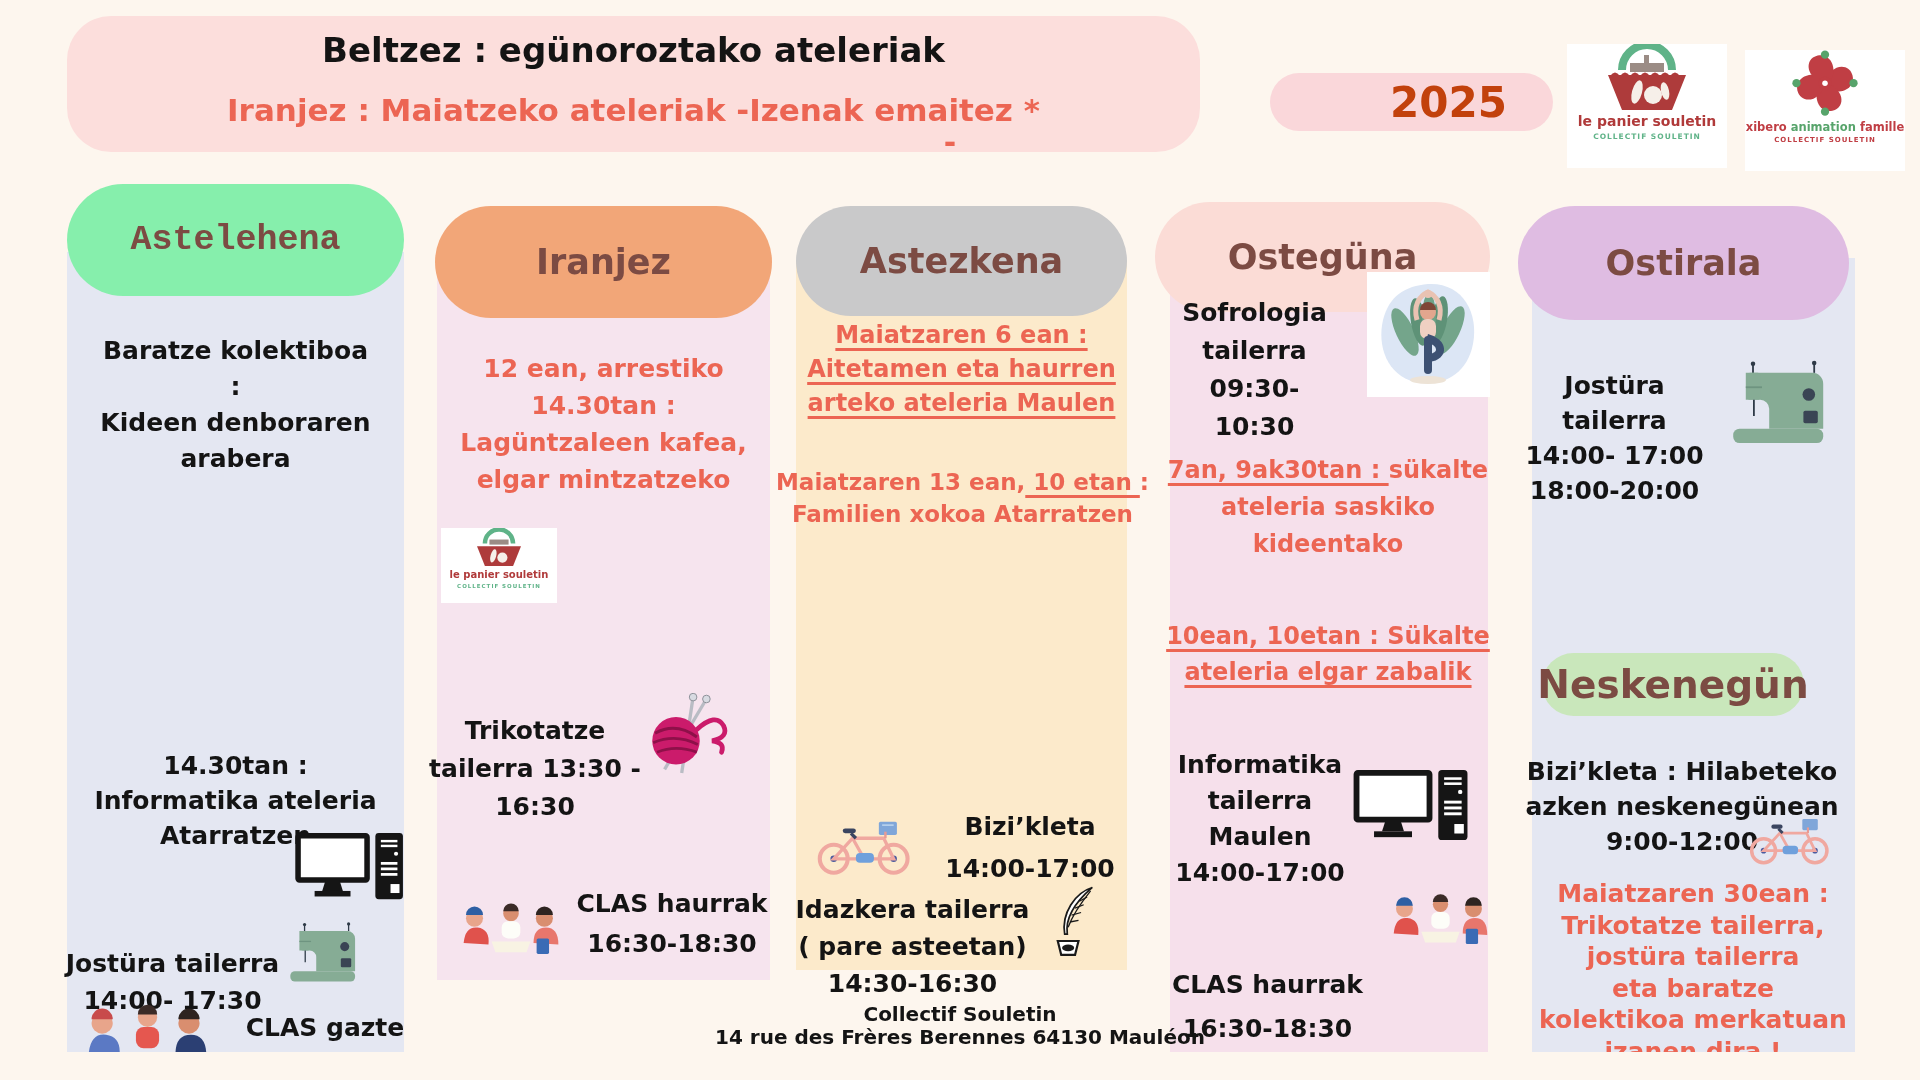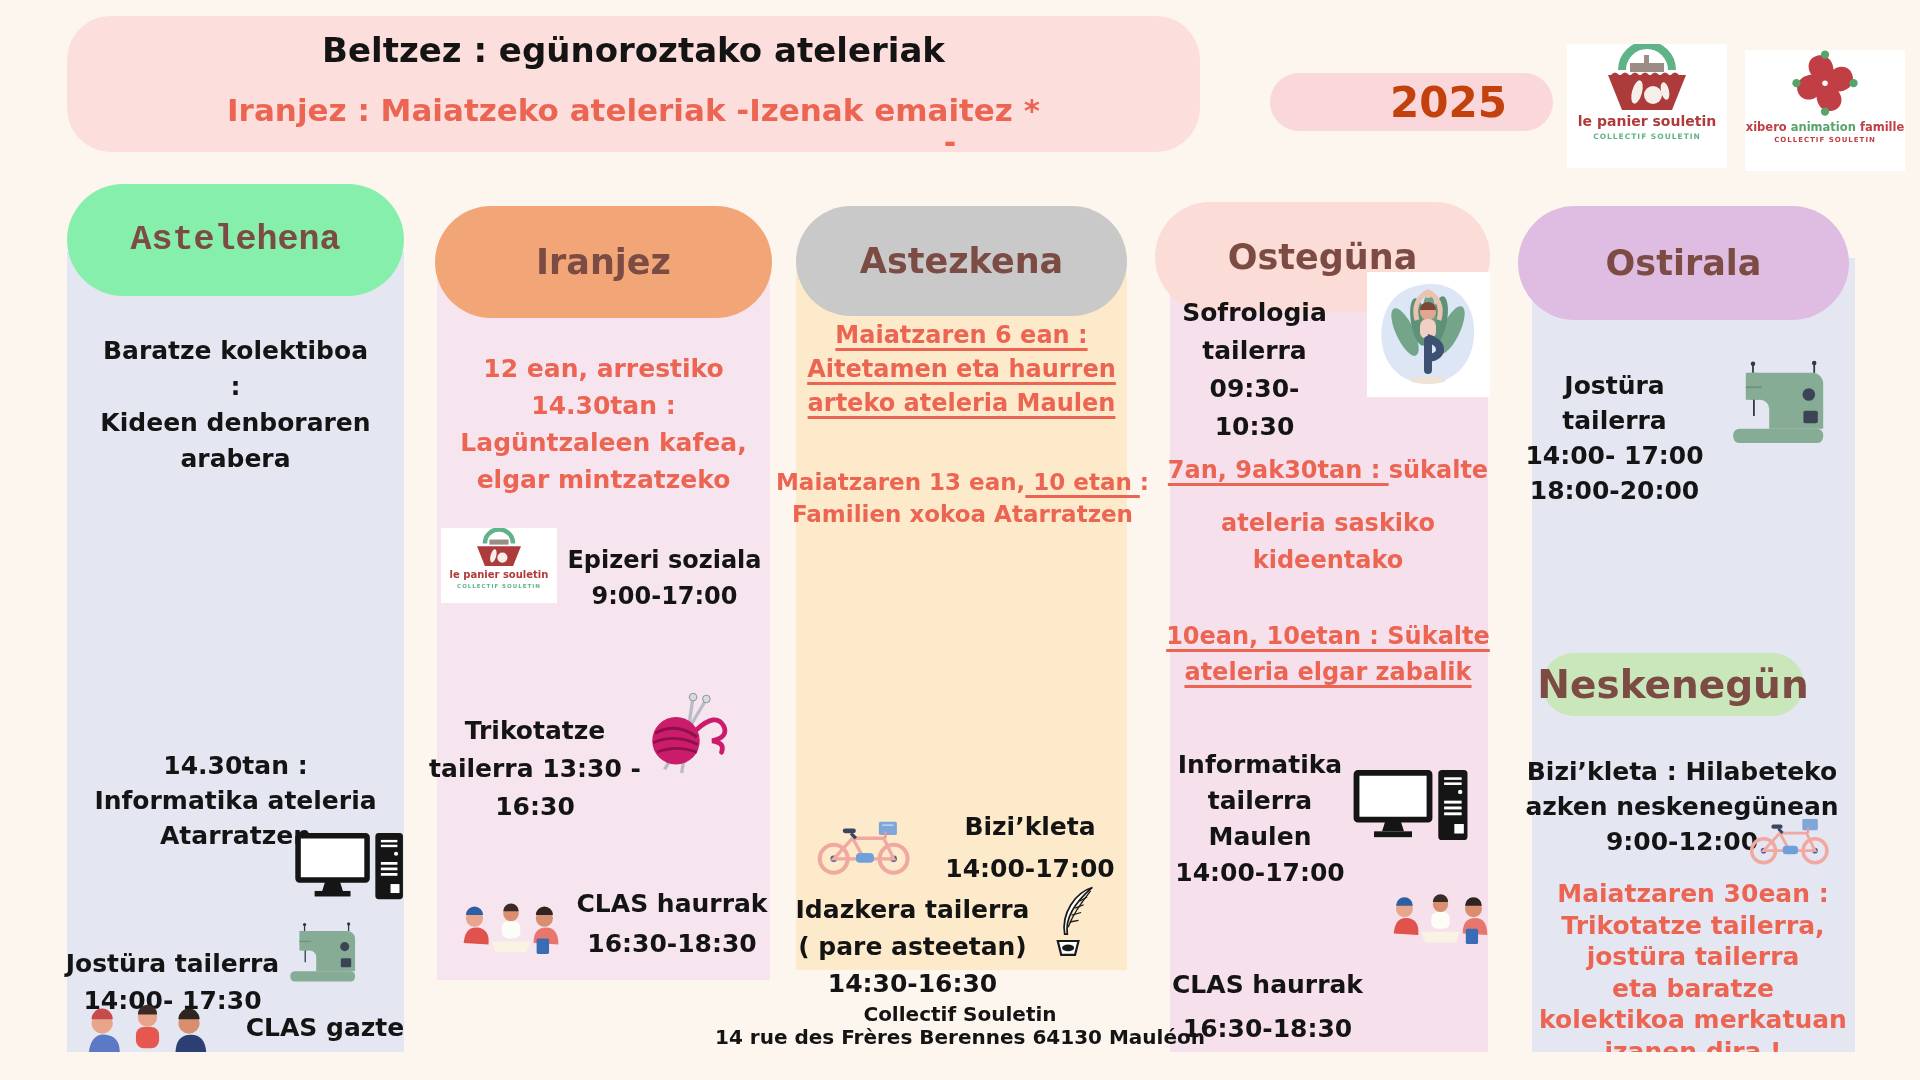--- a/index.html
+++ b/index.html
@@ -159,22 +159,20 @@
     <svg width="62" height="40" viewBox="0 0 110 68">
       <path d="M30 26 A 25 25 0 0 1 80 26" stroke="#5FB388" stroke-width="8" fill="none"></path>
       <rect x="38" y="19" width="34" height="9" fill="#9b8c85"></rect>
       <path d="M16 31 L94 31 L80 66 L30 66 Z" fill="#AE3B3B"></path>
       <ellipse cx="45" cy="48" rx="5" ry="12" fill="#F6EFE9" transform="rotate(15 45 48)"></ellipse>
       <circle cx="61" cy="51" r="9" fill="#F6EFE9"></circle>
     </svg>
     <div class="lname" style="color:#B03A3A;font-size:10px;margin-top:2px;">le panier souletin</div>
     <div class="lsub" style="color:#5FB388;font-size:5.5px;margin-top:2px;">COLLECTIF SOULETIN</div>
   </div>
-  <div class="abs txt" style="left:557px;top:542px;width:215px;font-size:24px;line-height:36px;">Epizeri soziala
-9:00-17:00</div>
   <div class="abs txt" style="left:425px;top:712px;width:220px;font-size:25px;line-height:38px;">Trikotatze
 tailerra 13:30 -
 16:30</div>
   <div class="abs" style="left:638px;top:693px;">
     <svg width="95" height="88" viewBox="0 0 100 92">
       <line x1="28" y1="80" x2="72" y2="6" stroke="#B9BCC4" stroke-width="3.5"></line>
         <circle cx="72" cy="6" r="4" fill="#D8DBE2" stroke="#8A8D96"></circle>
       <line x1="46" y1="84" x2="58" y2="4" stroke="#B9BCC4" stroke-width="3.5"></line>
         <circle cx="58" cy="4" r="4" fill="#D8DBE2" stroke="#8A8D96"></circle>
       <circle cx="40" cy="50" r="25" fill="#CB1B6B"></circle>
@@ -254,21 +252,21 @@
       <circle cx="61" cy="22" r="4" fill="#E9C2B2"></circle>
       <circle cx="61" cy="40" r="8" fill="#E2A68E"></circle>
       <path d="M53 38 a8 8 0 0 1 16 0 z" fill="#7E4636"></path>
       <rect x="53" y="47" width="16" height="20" rx="7" fill="#EFD0C2"></rect>
       <rect x="57" y="64" width="8" height="38" rx="4" fill="#3D5173"></rect>
       <path d="M60 66 C 76 70 78 84 62 86" stroke="#3D5173" stroke-width="8" fill="none"></path>
     </svg>
   </div>
   <div class="abs txt org" style="left:1163px;top:415px;width:330px;font-size:24px;line-height:37px;">
     <span class="und">7an, 9ak30tan : </span><span>sükalte</span>
-    <div style="white-space:pre-line;margin-top:16px;">ateleria saskiko
+    <div style="white-space:pre-line;">ateleria saskiko
 kideentako</div>
   </div>
   <div class="abs txt org und" style="left:1163px;top:618px;width:330px;font-size:24px;line-height:36px;">10ean, 10etan : Sükalte
 ateleria elgar zabalik</div>
   <div class="abs txt" style="left:1170px;top:747px;width:180px;font-size:25px;line-height:36px;">Informatika
 tailerra
 Maulen
 14:00-17:00</div>
   <div class="abs" style="left:1353px;top:770px;">
     <svg width="118" height="73" viewBox="0 0 160 100">

